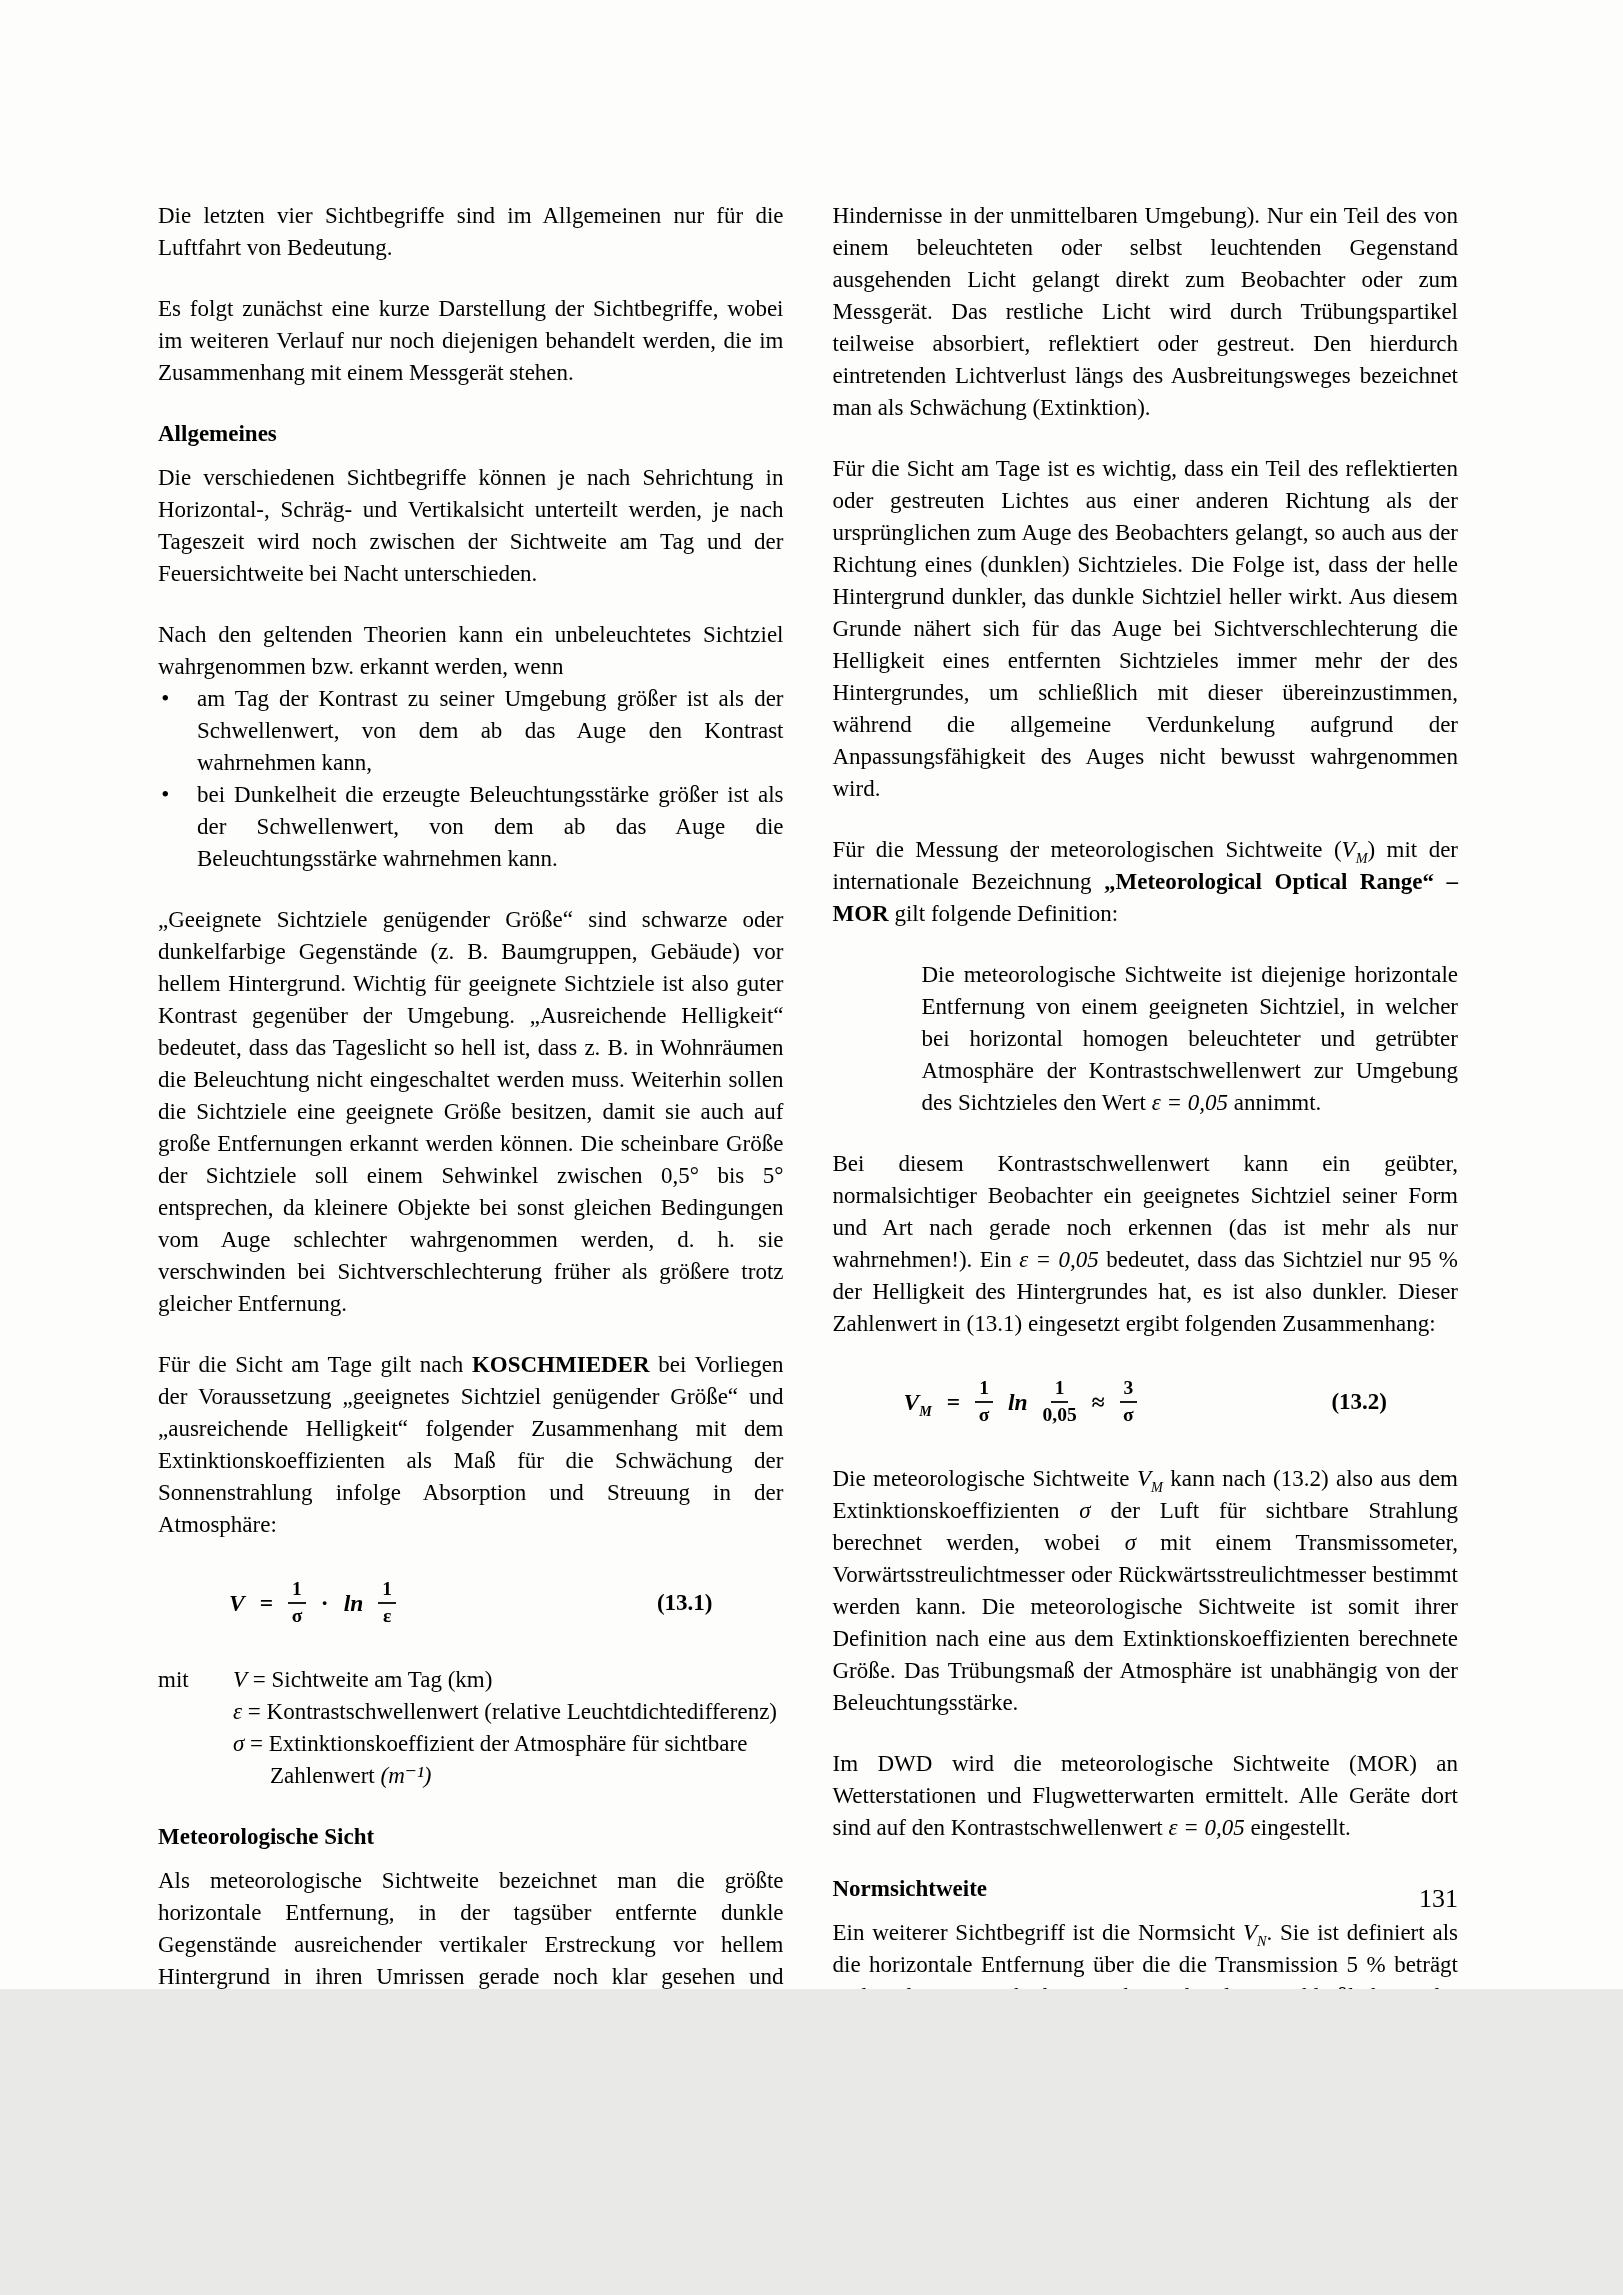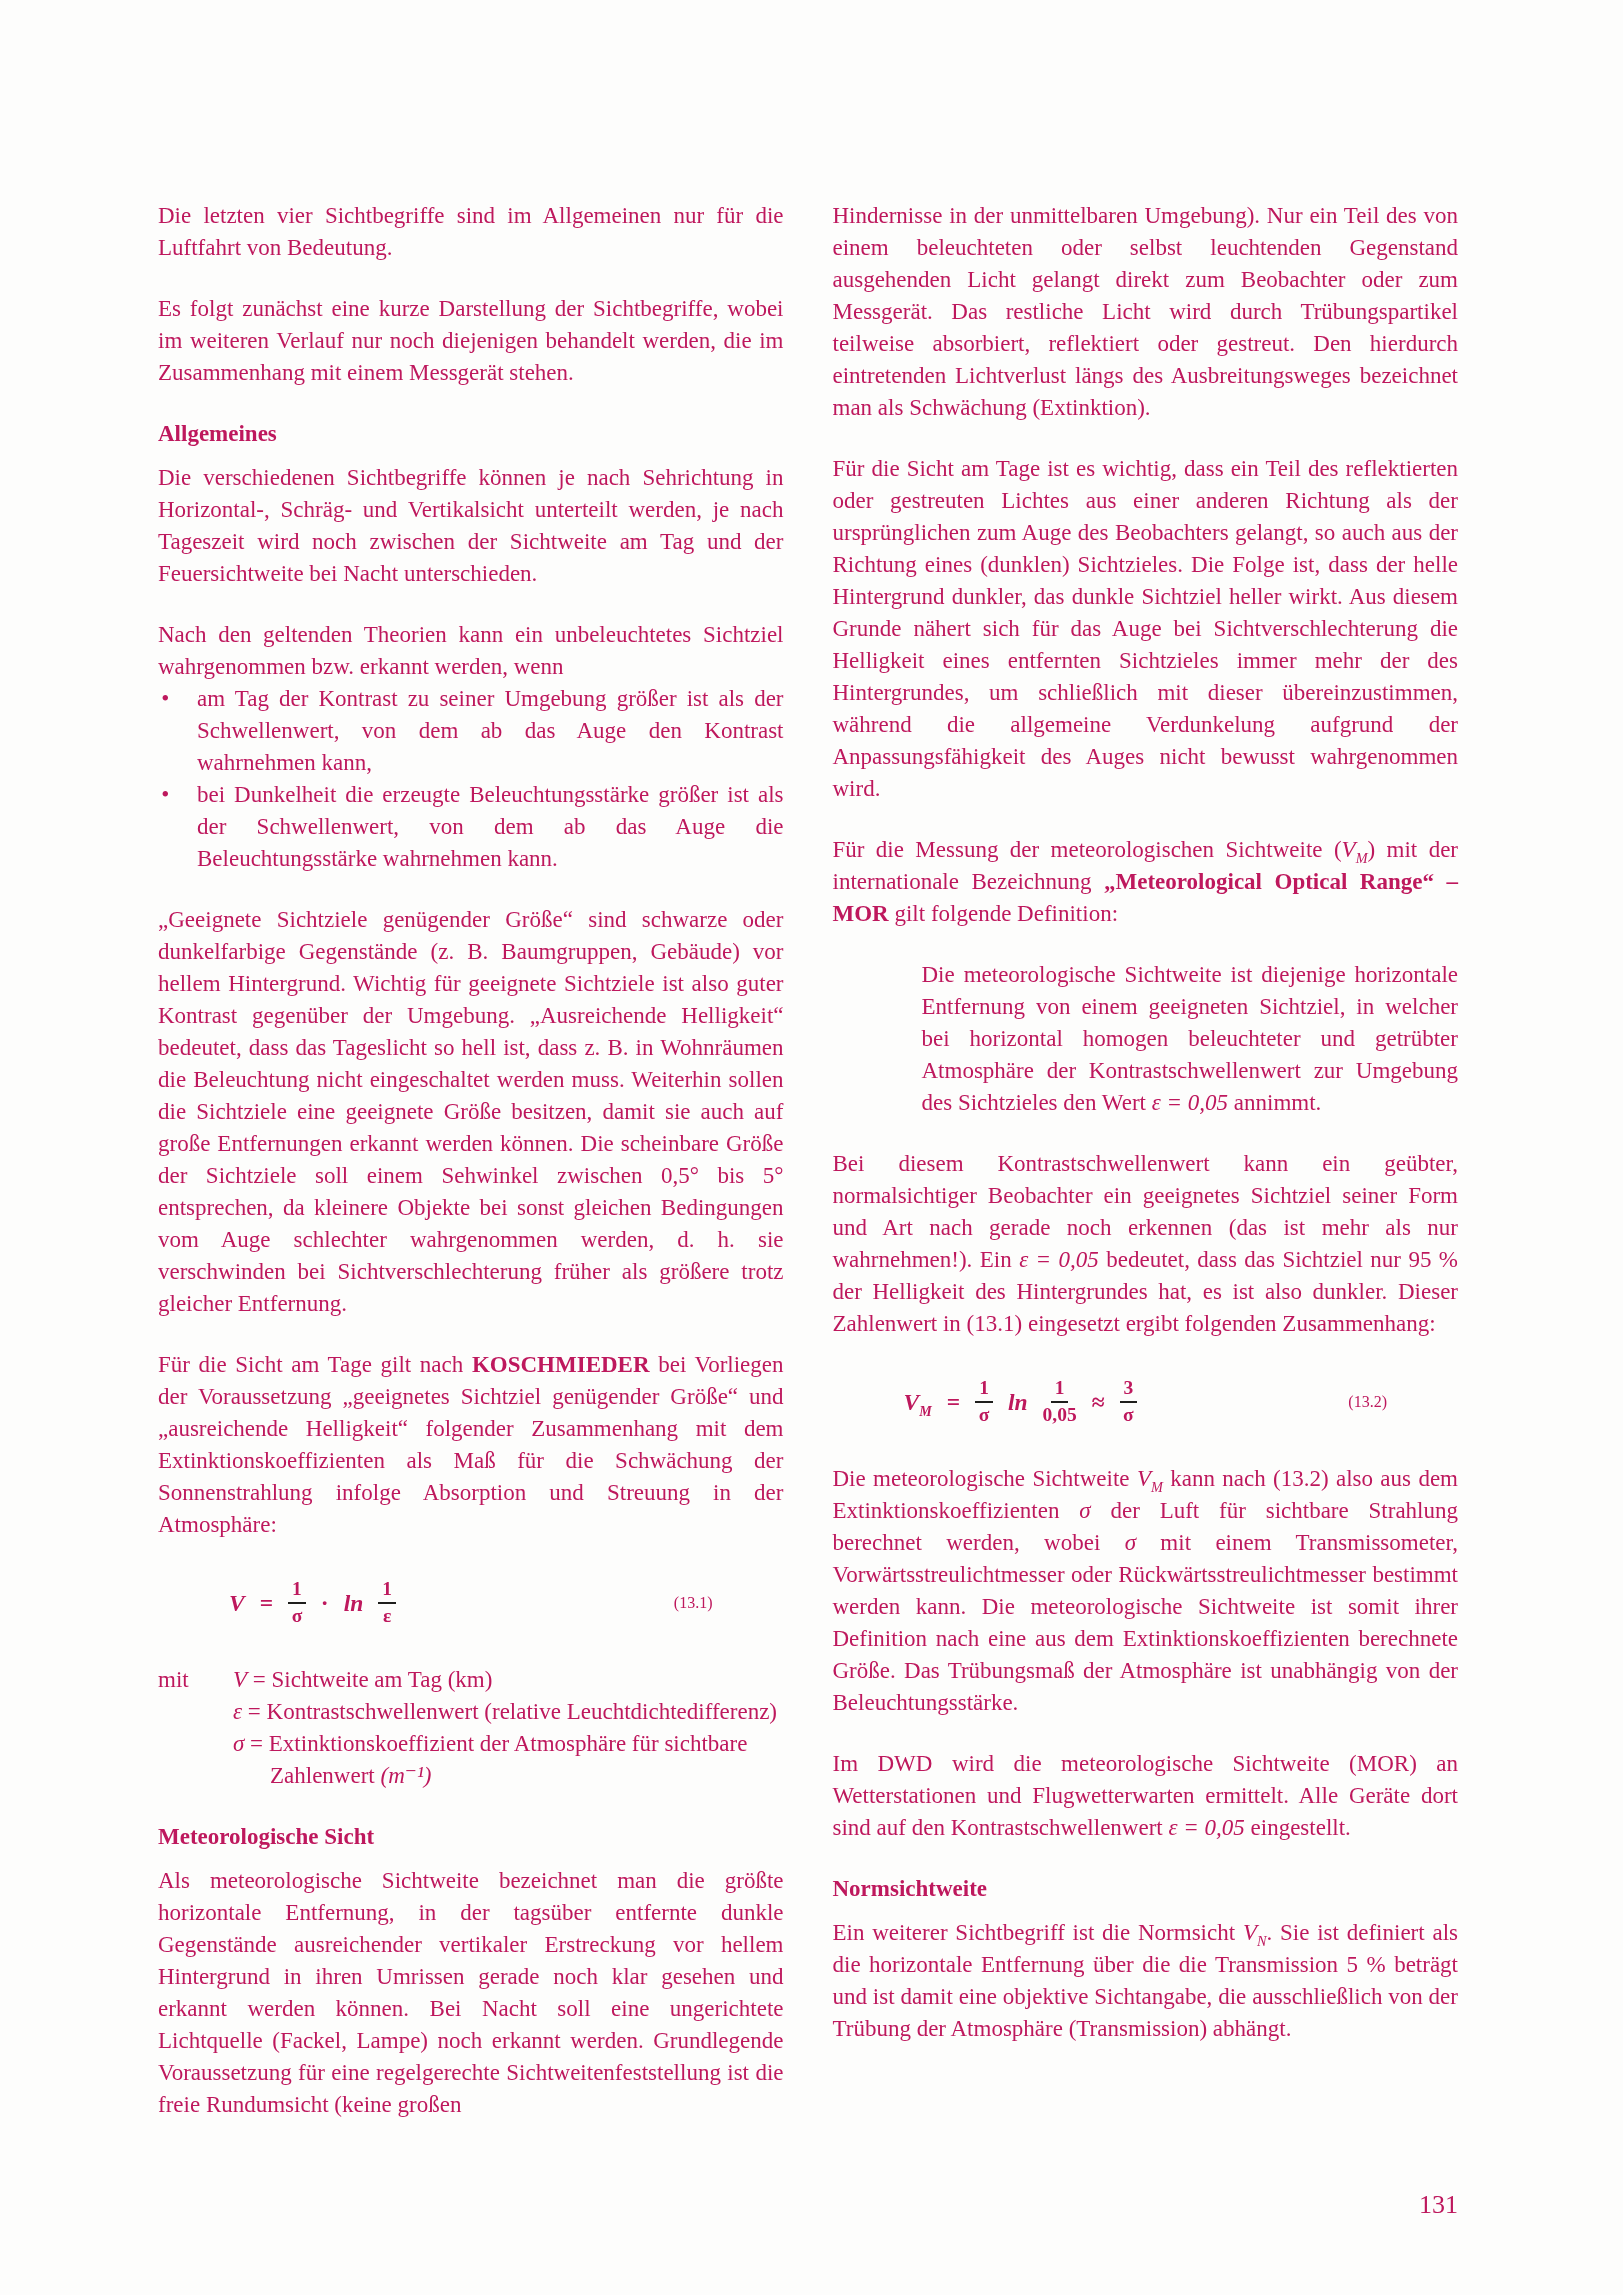--- a/index.html
+++ b/index.html
@@ -4,23 +4,23 @@
 <style>
   * { box-sizing: border-box; }
   html, body { margin: 0; padding: 0; }
   body {
     width: 1623px; height: 2295px;
     font-family: "Liberation Serif", "DejaVu Serif", serif;
     background: #e9e9e7;
   }
   .page {
     position: relative;
-    width: 1623px; height: 2295px;
+    width: 1623px; height: 1989px;
     background: #fdfdfc;
-    color: #be185d;
+    color: #000000;
     overflow: hidden;
   }
   .content {
     position: absolute;
     left: 158px; top: 200px;
     width: 1300px;
     display: flex;
     gap: 49px;
     align-items: flex-start;
   }
@@ -67,21 +67,21 @@
   .fop { font-style: normal; }
   .frac {
     display: inline-flex;
     flex-direction: column;
     align-items: center;
     font-size: 19.5px;
     line-height: 22px;
   }
   .frac .num { border-bottom: 2.4px solid #1e1e1c; padding: 0 4px 1.6px; }
   .frac .den { padding-top: 1.6px; }
-  .eq-number { margin-left: auto; font-weight: 400; font-size: 16px; font-style: normal; }
+  .eq-number { margin-left: auto; font-weight: 700; font-size: 23px; font-style: normal; }
 
   .deflist { position: relative; padding-left: 75px; text-align: left; }
   .deflist .mit { position: absolute; left: 0; top: 0; }
   .defrow { padding-left: 37px; text-indent: -37px; text-align: left; }
 
   .page-number {
     position: absolute;
     right: 165px; bottom: 75px;
     font-size: 26px;
   }

